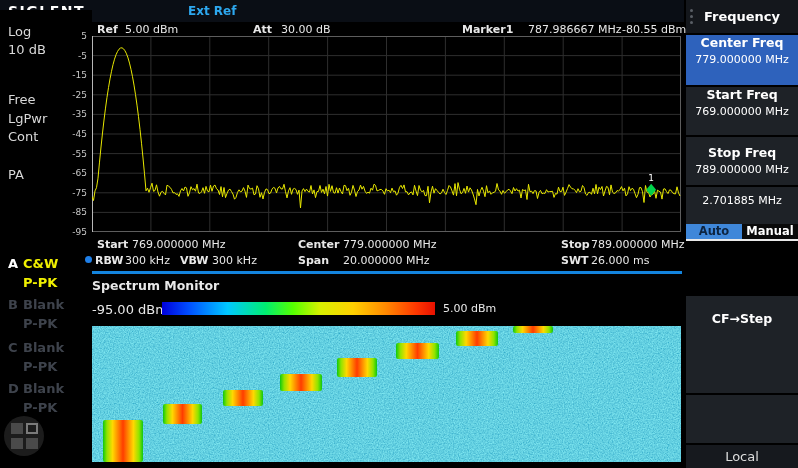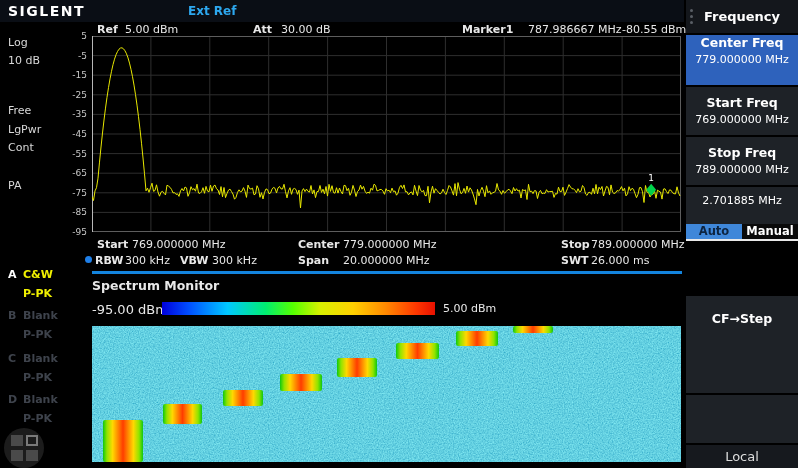--- a/index.html
+++ b/index.html
@@ -6,21 +6,21 @@
   html,body { background:#000; }
   body { font-family:"DejaVu Sans", sans-serif; color:#e8e8e8; }
   #screen { position:relative; width:798px; height:468px; background:#000; overflow:hidden; }
 
   
   .topbar { position:absolute; left:0; top:0; width:684px; height:22px; background:#0a0e15; }
   .brand { position:absolute; left:8px; top:3px; font-size:14px; font-weight:bold; letter-spacing:1.5px; color:#fff; }
   .extref { position:absolute; left:188px; top:4px; font-size:12px; font-weight:bold; color:#2da8ef; }
 
   
-  .leftpanel { position:absolute; left:0; top:22px; width:92px; height:446px; background:#000; font-size:11px; color:#d9d9d9; }
+  .leftpanel { position:absolute; left:0; top:10px; width:92px; height:446px; background:#000; font-size:13px; color:#d9d9d9; }
   .lp { position:absolute; left:8px; }
   .lp-log{top:14px} .lp-div{top:32px} .lp-free{top:82px} .lp-lgpwr{top:101px} .lp-cont{top:119px} .lp-pa{top:157px}
   .trace-line { position:absolute; left:8px; font-weight:bold; }
   .trace-line .t-id { display:inline-block; width:15px; }
   .trace-line .t-det { padding-left:15px; }
   .tr-a1{top:246px} .tr-a2{top:265px} .tr-b1{top:287px} .tr-b2{top:306px}
   .tr-c1{top:330px} .tr-c2{top:349px} .tr-d1{top:371px} .tr-d2{top:390px}
   .trace-active .t-id { color:#fff; }
   .trace-active .t-val { color:#f0f000; }
   .trace-blank { color:#3e434c; }
@@ -68,21 +68,21 @@
 
   
   .menu { position:absolute; left:686px; top:0; width:112px; height:468px; background:#000; }
   .tile { position:absolute; left:0; width:112px; background:#1e2227; text-align:center; }
   .tile .lab { font-size:12.5px; font-weight:bold; color:#fff;text-align:center; }
   .tile .val { font-size:11px; color:#fff; margin-top:3px; }
   .t-head{top:0;height:33px;background:#14171c;} .t-head .lab{line-height:33px;font-size:13px;}
   .grip { position:absolute; left:4px; top:9px; width:3px; }
   .grip i { display:block; width:3px; height:3px; border-radius:50%; background:#5a5f66; margin-bottom:3px; }
   .t-center{top:35px;height:50px;background:#2e62bc;}
-  .t-start{top:87px;height:48px;padding-top:8px;}
+  .t-start{top:87px;height:48px;}
   .t-stop{top:137px;height:48px;padding-top:8px;}
   .t-step{top:187px;height:54px;padding-top:4px;}
   .toggle { position:absolute; left:0; bottom:2px; width:112px; height:15px; display:flex; }
   .toggle .opt { flex:1; font-size:11.5px; font-weight:bold; line-height:15px; }
   .opt-auto { background:#3f87d9; color:#0d2440; }
   .opt-manual { background:#0a0a0a; color:#fff; }
   .t-step::after { content:""; position:absolute; left:0; bottom:0; width:112px; height:2px; background:#e9e9e9; }
   .t-peak{top:244px;height:50px;} .t-peak .lab{line-height:50px;}
   .t-cf{top:296px;height:62px;} .t-cf .lab{line-height:46px;}
   .t-blank1{top:344px;height:49px;} .t-blank2{top:395px;height:48px;}

